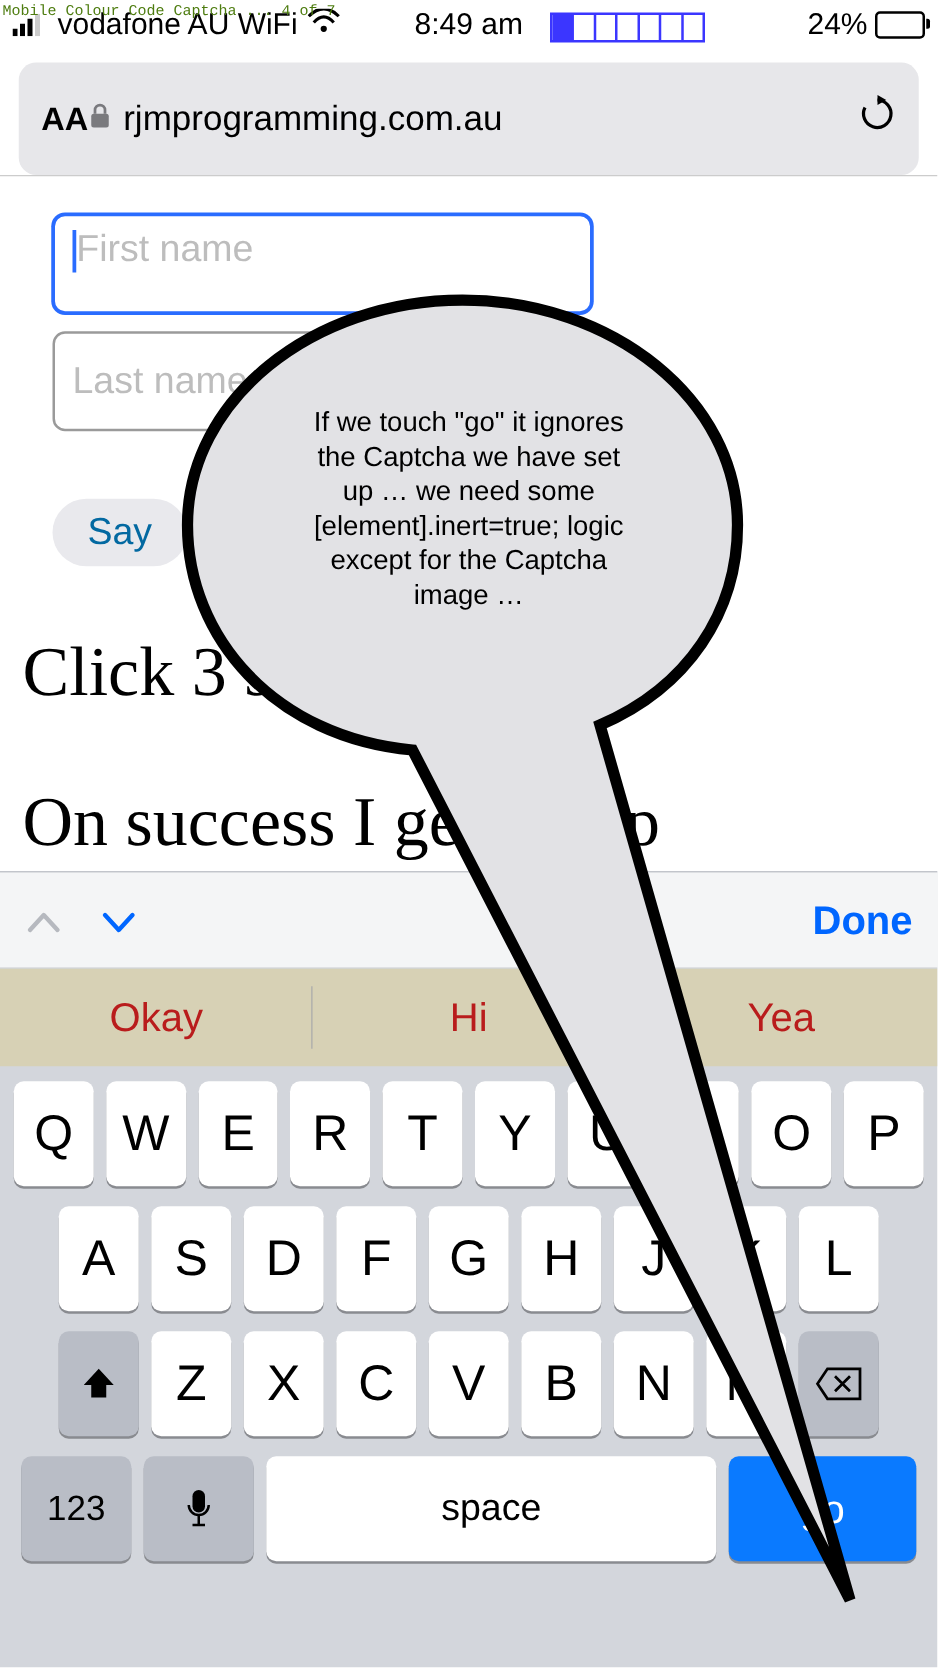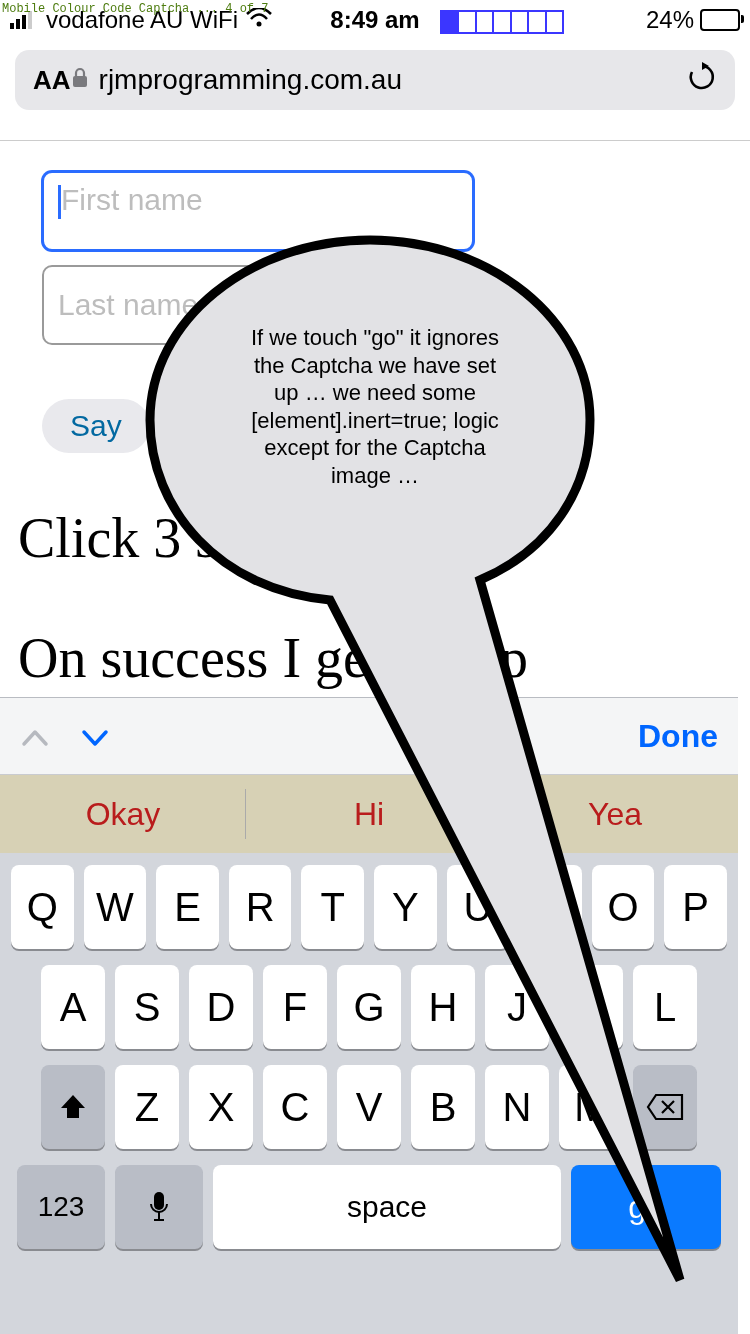--- a/index.html
+++ b/index.html
@@ -2,43 +2,43 @@
 <html><head>
 <meta charset="utf-8">
 <style>
 html,body{margin:0;padding:0;width:750px;height:1334px;overflow:hidden;font-family:-apple-system,Helvetica,Arial,sans-serif;background:#fff;position:relative}
 .tl-caption{position:absolute;top:2px;left:2px;font-family:Liberation Mono, monospace;font-size:12px;color:#4d7c0f;z-index:50}
 .status-bar{position:absolute;top:0;left:0;right:0;height:40px;display:flex;align-items:center;padding:0 10px;font-size:24px;color:#000;font-weight:500}
 .signal{width:28px;display:inline-block}
 .signal svg{display:block}
 .carrier{margin-left:8px;font-size:24px}
 .wifi{margin-left:8px}
-.time{position:absolute;left:50%;transform:translateX(-50%);font-weight:700}
+.time{position:absolute;left:50%;transform:translateX(-50%);font-weight:400}
 .progress{position:absolute;left:440px;top:10px;width:120px;height:20px;border:2px solid #3b36ff;display:flex}
 .progress span{flex:1;border-right:2px solid #3b36ff}
 .progress span.fill{background:#3b36ff}
 .progress span:last-child{border-right:none}
 .battery-wrap{position:absolute;right:10px;top:0;height:40px;display:flex;align-items:center}
 .batt-pct{font-size:24px;margin-right:6px}
 .battery{width:36px;height:18px;border:2px solid #000;border-radius:4px;position:relative}
 .battery:after{content:"";position:absolute;right:-6px;top:4px;width:3px;height:8px;background:#000;border-radius:0 2px 2px 0}
 .battery .fill{height:100%;width:24%;background:#ffcc00;border-radius:2px 0 0 2px}
-.addr-bar{position:absolute;top:50px;left:15px;right:15px;height:60px;background:#e7e7ea;border-radius:14px;display:flex;align-items:center;padding:0 18px;color:#000}
+.addr-bar{position:absolute;top:50px;left:15px;right:15px;height:60px;background:#e7e7ea;border-radius:14px;display:flex;align-items:center;padding:15px 18px;color:#000}
 .aA{font-size:26px;font-weight:600}
 .addr-center{flex:1;display:flex;align-items:center;font-size:28px;color:#000}
 .lock{margin-right:10px;color:#7a7a7e}
 .reload{font-size:34px;color:#000}
 .page{position:absolute;top:140px;left:0;right:0;bottom:0;border-top:1px solid #ccc;padding-top:30px}
 .text-input{display:block;margin:0 0 14px 42px;width:400px;height:56px;border:2px solid #9a9a9a;border-radius:10px;background:#fff;font-size:30px;padding:10px 14px;color:#000}
 .text-input::placeholder{color:#bdbdbd}
 .text-input.focused{border-color:#2a6cff;box-shadow:0 0 0 1px #2a6cff}
 .text-input .caret{display:inline-block;width:3px;height:34px;background:#2a6cff;vertical-align:middle}
 .say-btn{margin:40px 0 0 42px;display:inline-block;background:#e9e9ed;border-radius:30px;padding:10px 28px;font-size:30px;color:#0369a1}
 .big-text{margin:50px 0 0 18px;font-family:"Times New Roman",serif;font-size:56px;line-height:1.25;color:#000;white-space:nowrap}
-.kb-area{position:absolute;left:0;right:12px;bottom:0;height:636px;background:#d3d6dc;border-top:1px solid #b9bcc2}
+.kb-area{position:absolute;left:0;right:0;bottom:0;height:636px;background:#d3d6dc;border-top:1px solid #b9bcc2}
 .input-acc{height:76px;background:#f4f5f6;display:flex;align-items:center;padding:0 20px;border-bottom:1px solid #c9cbd0}
 .chev{font-size:36px;margin-right:30px}
 .chev.up{color:#b6b9bf}
 .chev.down{color:#0066ff}
 .done{margin-left:auto;color:#0066ff;font-size:32px;font-weight:600}
 .suggestions{height:78px;display:flex;background:#d7d1b5}
 .sugg{flex:1;display:flex;align-items:center;justify-content:center;font-size:32px;color:#b91c1c;position:relative}
 .sugg:not(:last-child):after{content:"";position:absolute;right:0;top:14px;bottom:14px;width:1px;background:#aaa}
 .kb-rows{padding:12px 6px 0 6px}
 .kb-row{display:flex;justify-content:center;margin-bottom:16px}

